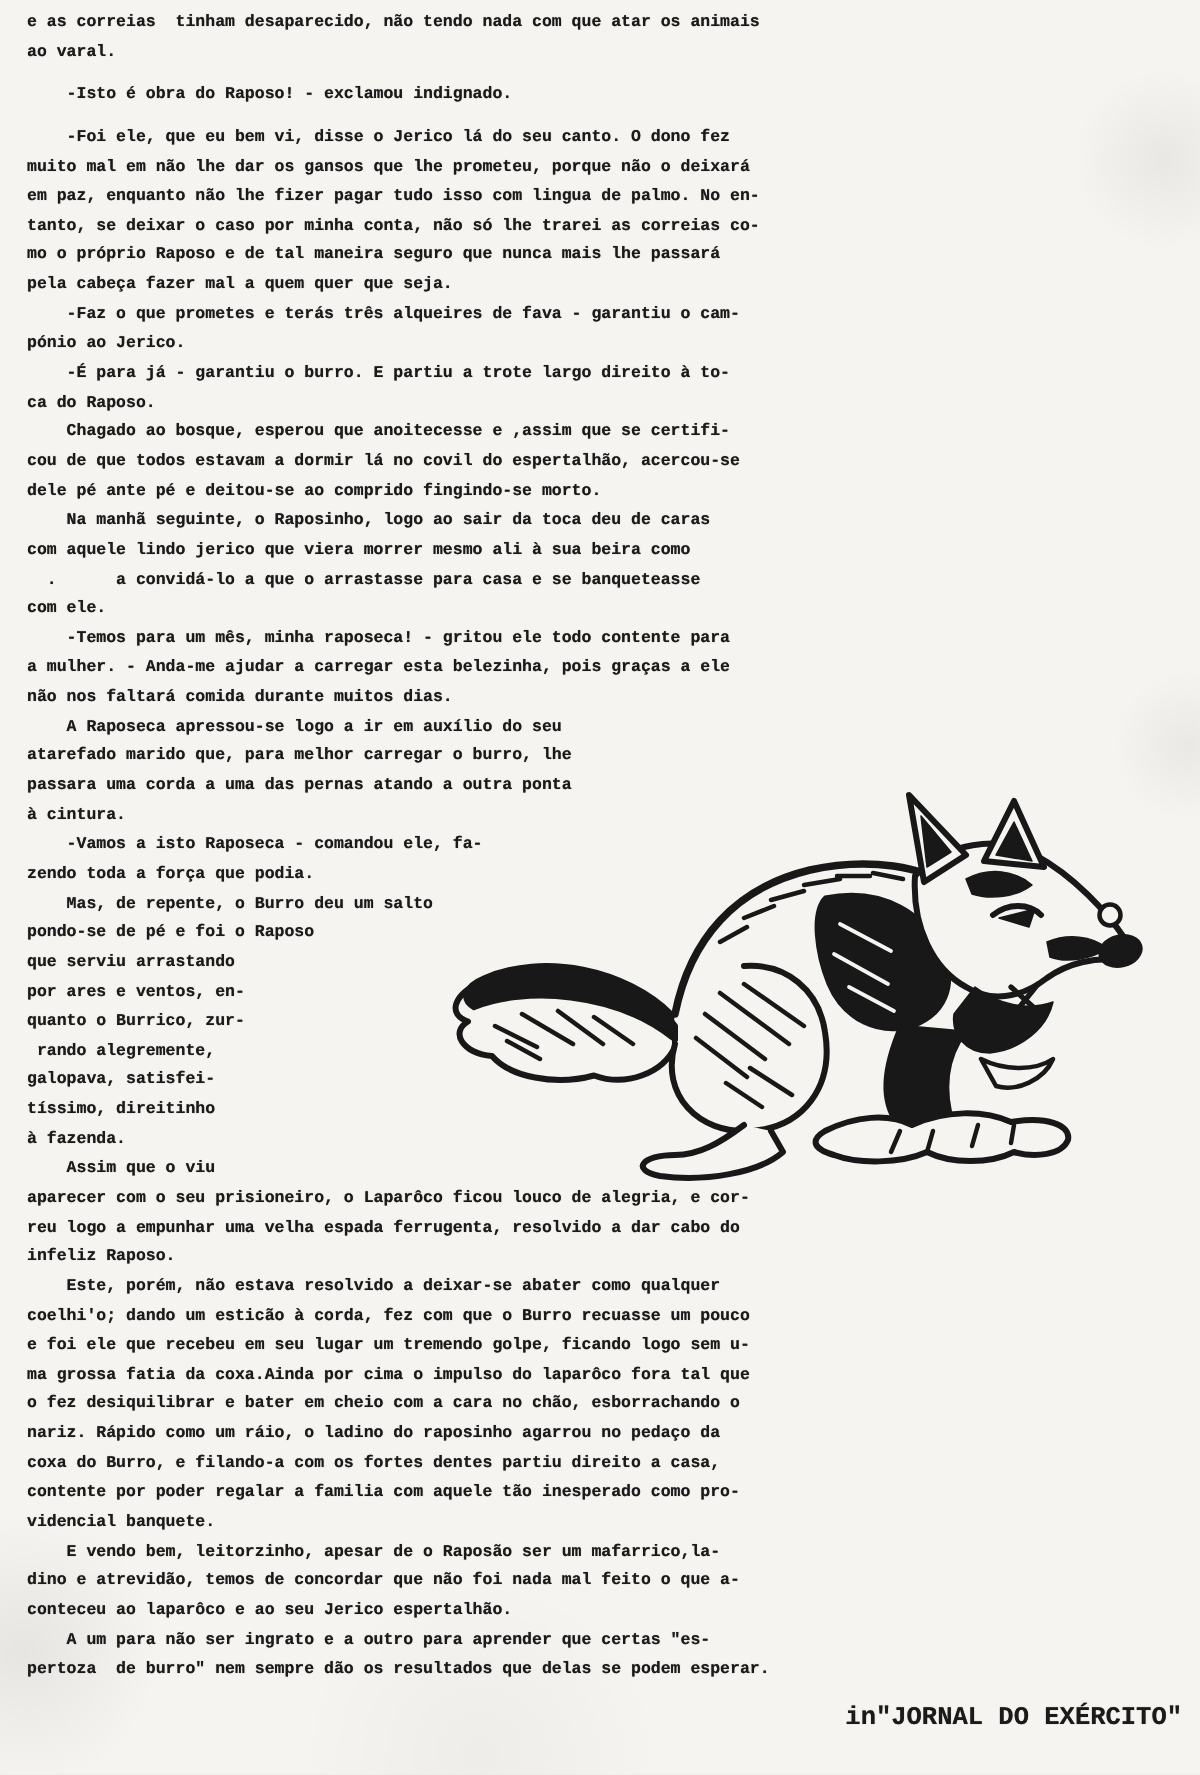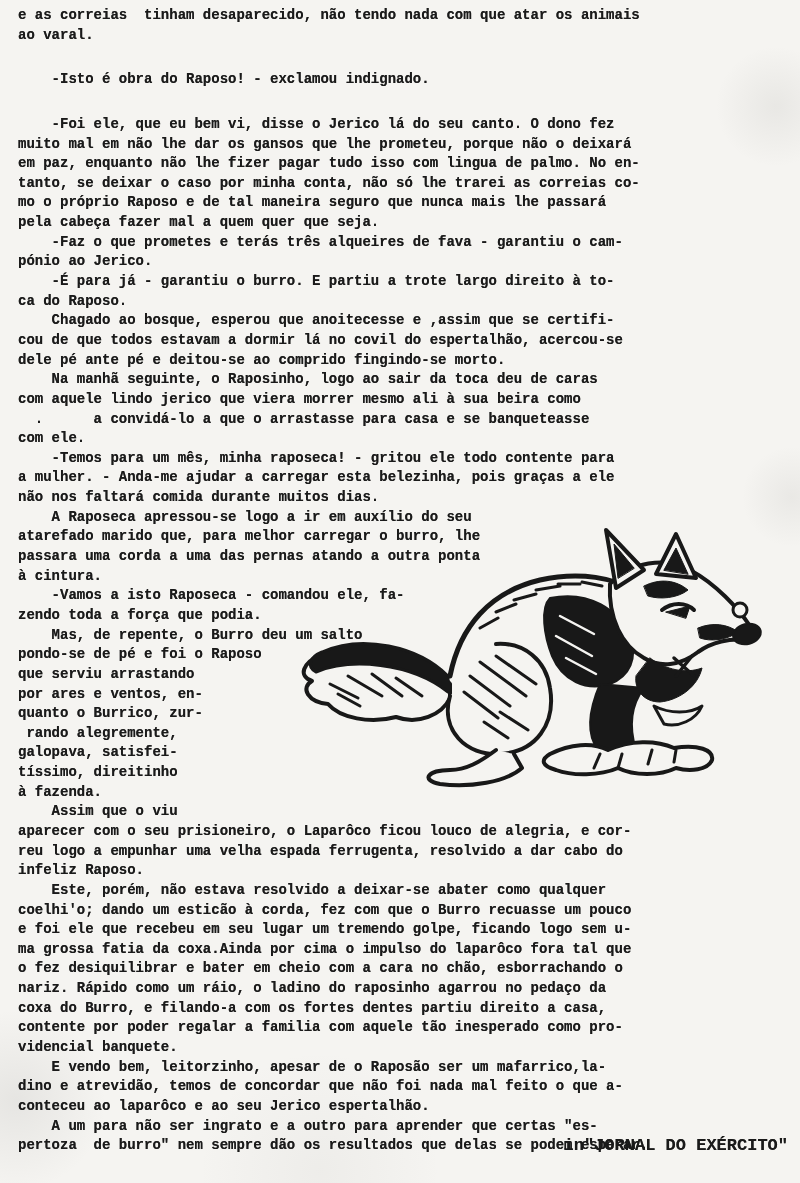--- a/index.html
+++ b/index.html
@@ -13,26 +13,26 @@
       radial-gradient(circle at 99% 42%, rgba(130,130,125,0.10), transparent 50px),
       radial-gradient(circle at 40% 99%, rgba(140,140,135,0.07), transparent 120px),
       #f5f4f1;
     font-family:"Liberation Mono","DejaVu Sans Mono",monospace;
     font-weight:700;
     color:#1a1a1a;
     overflow:hidden;
   }
   .text-block{
     position:absolute;left:18px;top:6px;
-    font-size:14px;
+    font-size:11px;
     line-height:19.65px;
     white-space:pre;
   }
   .line{height:19.65px;white-space:pre;text-shadow:0 0 0.5px rgba(20,20,20,0.7);}
-  .line.gap{margin-top:25px;}
+  .line.gap{margin-top:9px;}
   .credit{
     position:absolute;right:12px;top:1136px;
     font-size:17px;font-weight:700;
     text-shadow:0 0 0.5px rgba(20,20,20,0.7);
     white-space:pre;
   }
   .illustration{
     position:absolute;left:298px;top:516px;width:500px;height:292px;
   }
   .illustration svg{width:100%;height:100%;display:block;}

